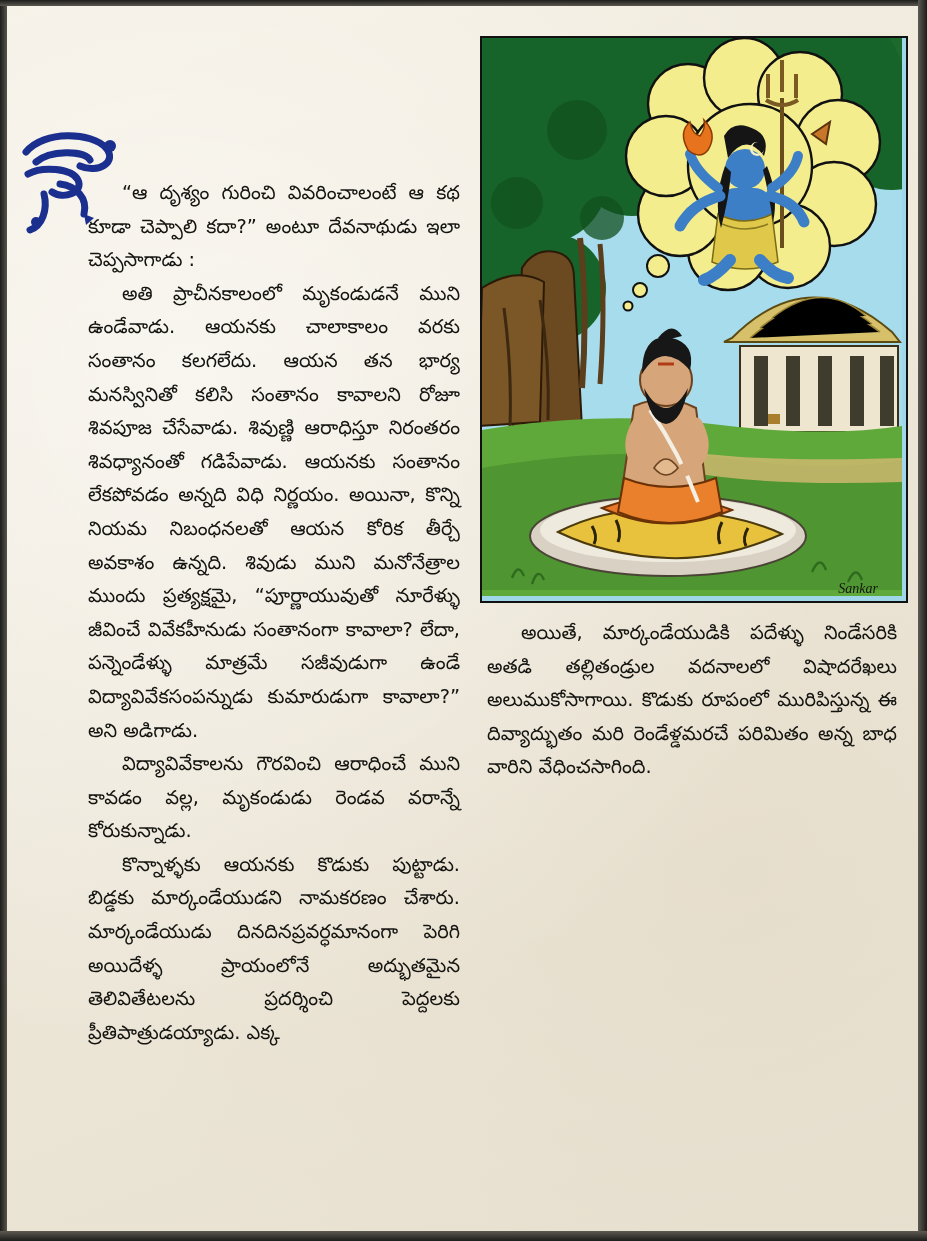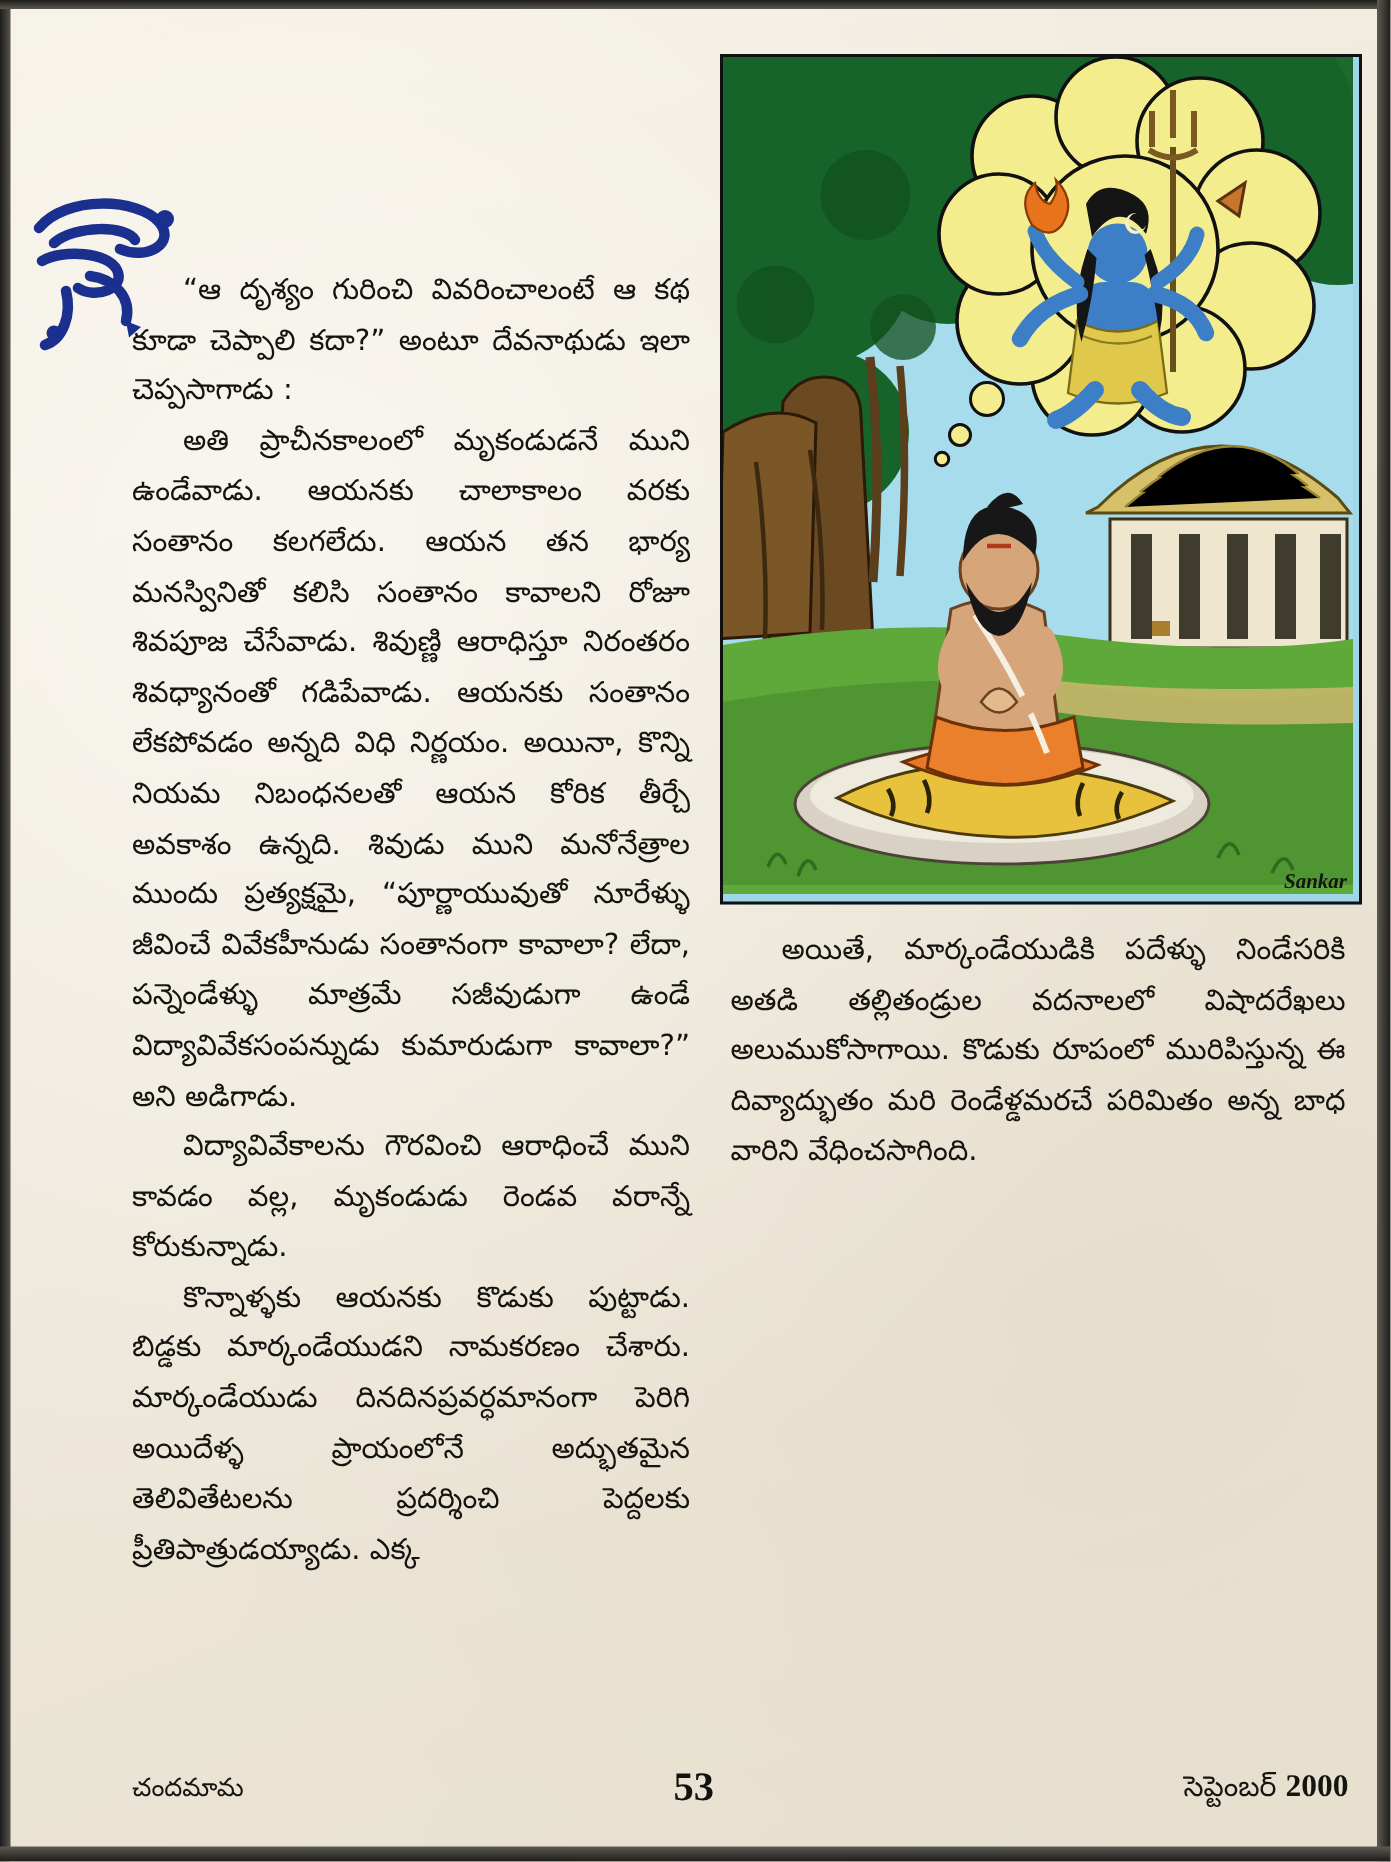--- a/index.html
+++ b/index.html
@@ -72,27 +72,26 @@
     top: 36px;
     width: 424px;
     height: 563px;
     border: 2px solid #111;
     background: #9fd6e8;
     overflow: hidden;
   }
   #illustration svg { display: block; }
   #artist-signature {
     position: absolute;
-    right: 8px;
+    right: 28px;
     bottom: 4px;
     font-family: "Liberation Serif", serif;
     font-style: italic;
     font-size: 14px;
     color: #15150f;
-    font-weight: bold;
   }
 
   
   .col {
     position: absolute;
     font-family: "DejaVu Sans", sans-serif;
     font-size: 19.4px;
     line-height: 33.6px;
     color: #13130f;
     text-align: justify;
@@ -339,26 +338,18 @@
     <p class="para">“ఆ దృశ్యం గురించి వివరించాలంటే ఆ కథ కూడా చెప్పాలి కదా?” అంటూ దేవనాథుడు ఇలా చెప్పసాగాడు :</p>
     <p class="para">అతి ప్రాచీనకాలంలో మృకండుడనే ముని ఉండేవాడు. ఆయనకు చాలాకాలం వరకు సంతానం కలగలేదు. ఆయన తన భార్య మనస్వినితో కలిసి సంతానం కావాలని రోజూ శివపూజ చేసేవాడు. శివుణ్ణి ఆరాధిస్తూ నిరంతరం శివధ్యానంతో గడిపేవాడు. ఆయనకు సంతానం లేకపోవడం అన్నది విధి నిర్ణయం. అయినా, కొన్ని నియమ నిబంధనలతో ఆయన కోరిక తీర్చే అవకాశం ఉన్నది. శివుడు ముని మనోనేత్రాల ముందు ప్రత్యక్షమై, “పూర్ణాయువుతో నూరేళ్ళు జీవించే వివేకహీనుడు సంతానంగా కావాలా? లేదా, పన్నెండేళ్ళు మాత్రమే సజీవుడుగా ఉండే విద్యావివేకసంపన్నుడు కుమారుడుగా కావాలా?” అని అడిగాడు.</p>
     <p class="para">విద్యావివేకాలను గౌరవించి ఆరాధించే ముని కావడం వల్ల, మృకండుడు రెండవ వరాన్నే కోరుకున్నాడు.</p>
     <p class="para">కొన్నాళ్ళకు ఆయనకు కొడుకు పుట్టాడు. బిడ్డకు మార్కండేయుడని నామకరణం చేశారు. మార్కండేయుడు దినదినప్రవర్ధమానంగా పెరిగి అయిదేళ్ళ ప్రాయంలోనే అద్భుతమైన తెలివితేటలను ప్రదర్శించి పెద్దలకు ప్రీతిపాత్రుడయ్యాడు. ఎక్క</p>
   </div>
 
   <div id="col-right" class="col">
     <p class="para">అయితే, మార్కండేయుడికి పదేళ్ళు నిండేసరికి అతడి తల్లితండ్రుల వదనాలలో విషాదరేఖలు అలుముకోసాగాయి. కొడుకు రూపంలో మురిపిస్తున్న ఈ దివ్యాద్భుతం మరి రెండేళ్డమరచే పరిమితం అన్న బాధ వారిని వేధించసాగింది.</p>
   </div>
 
-  <div id="footer">
-    <div id="footer-left">చందమామ</div>
-    <div id="footer-page">53</div>
-    <div id="footer-right">
-      <span>సెప్టెంబర్</span>
-      <span class="year">2000</span>
-    </div>
-  </div>
 
   <div class="edge" id="edge-left"></div>
   <div class="edge" id="edge-top"></div>
   <div class="edge" id="edge-right"></div>
   <div class="edge" id="edge-bottom"></div>
 </div>
 
 </body></html>

